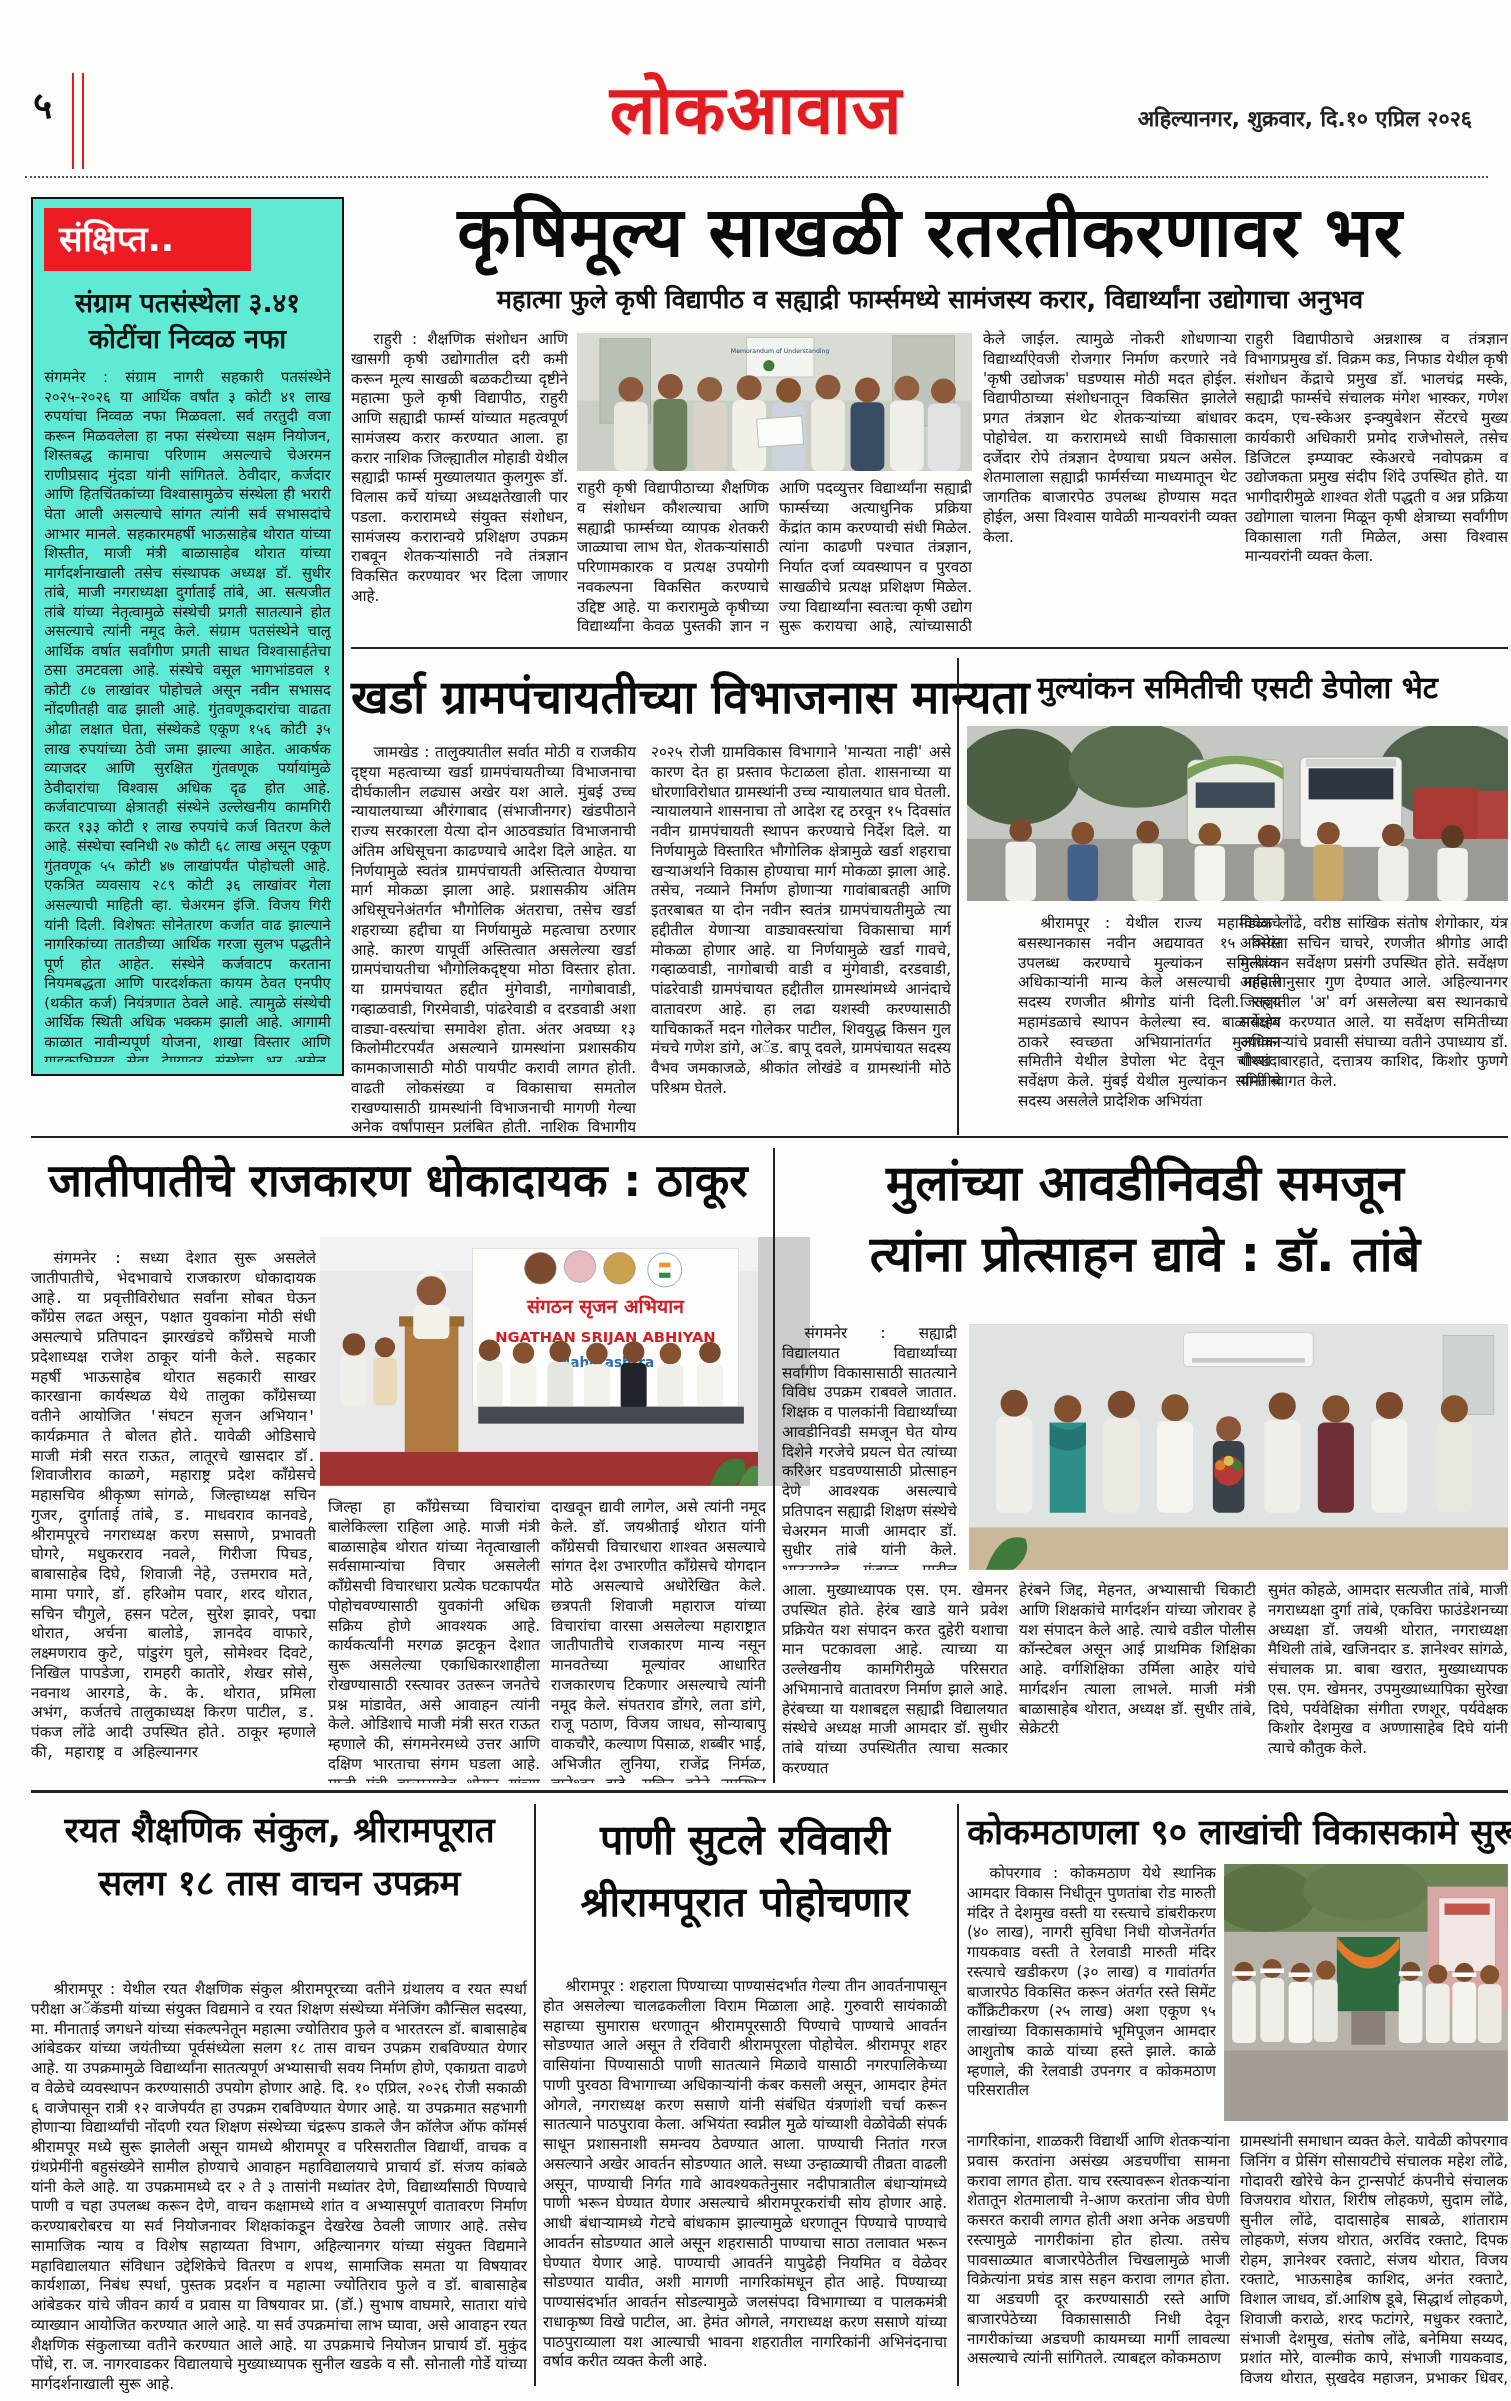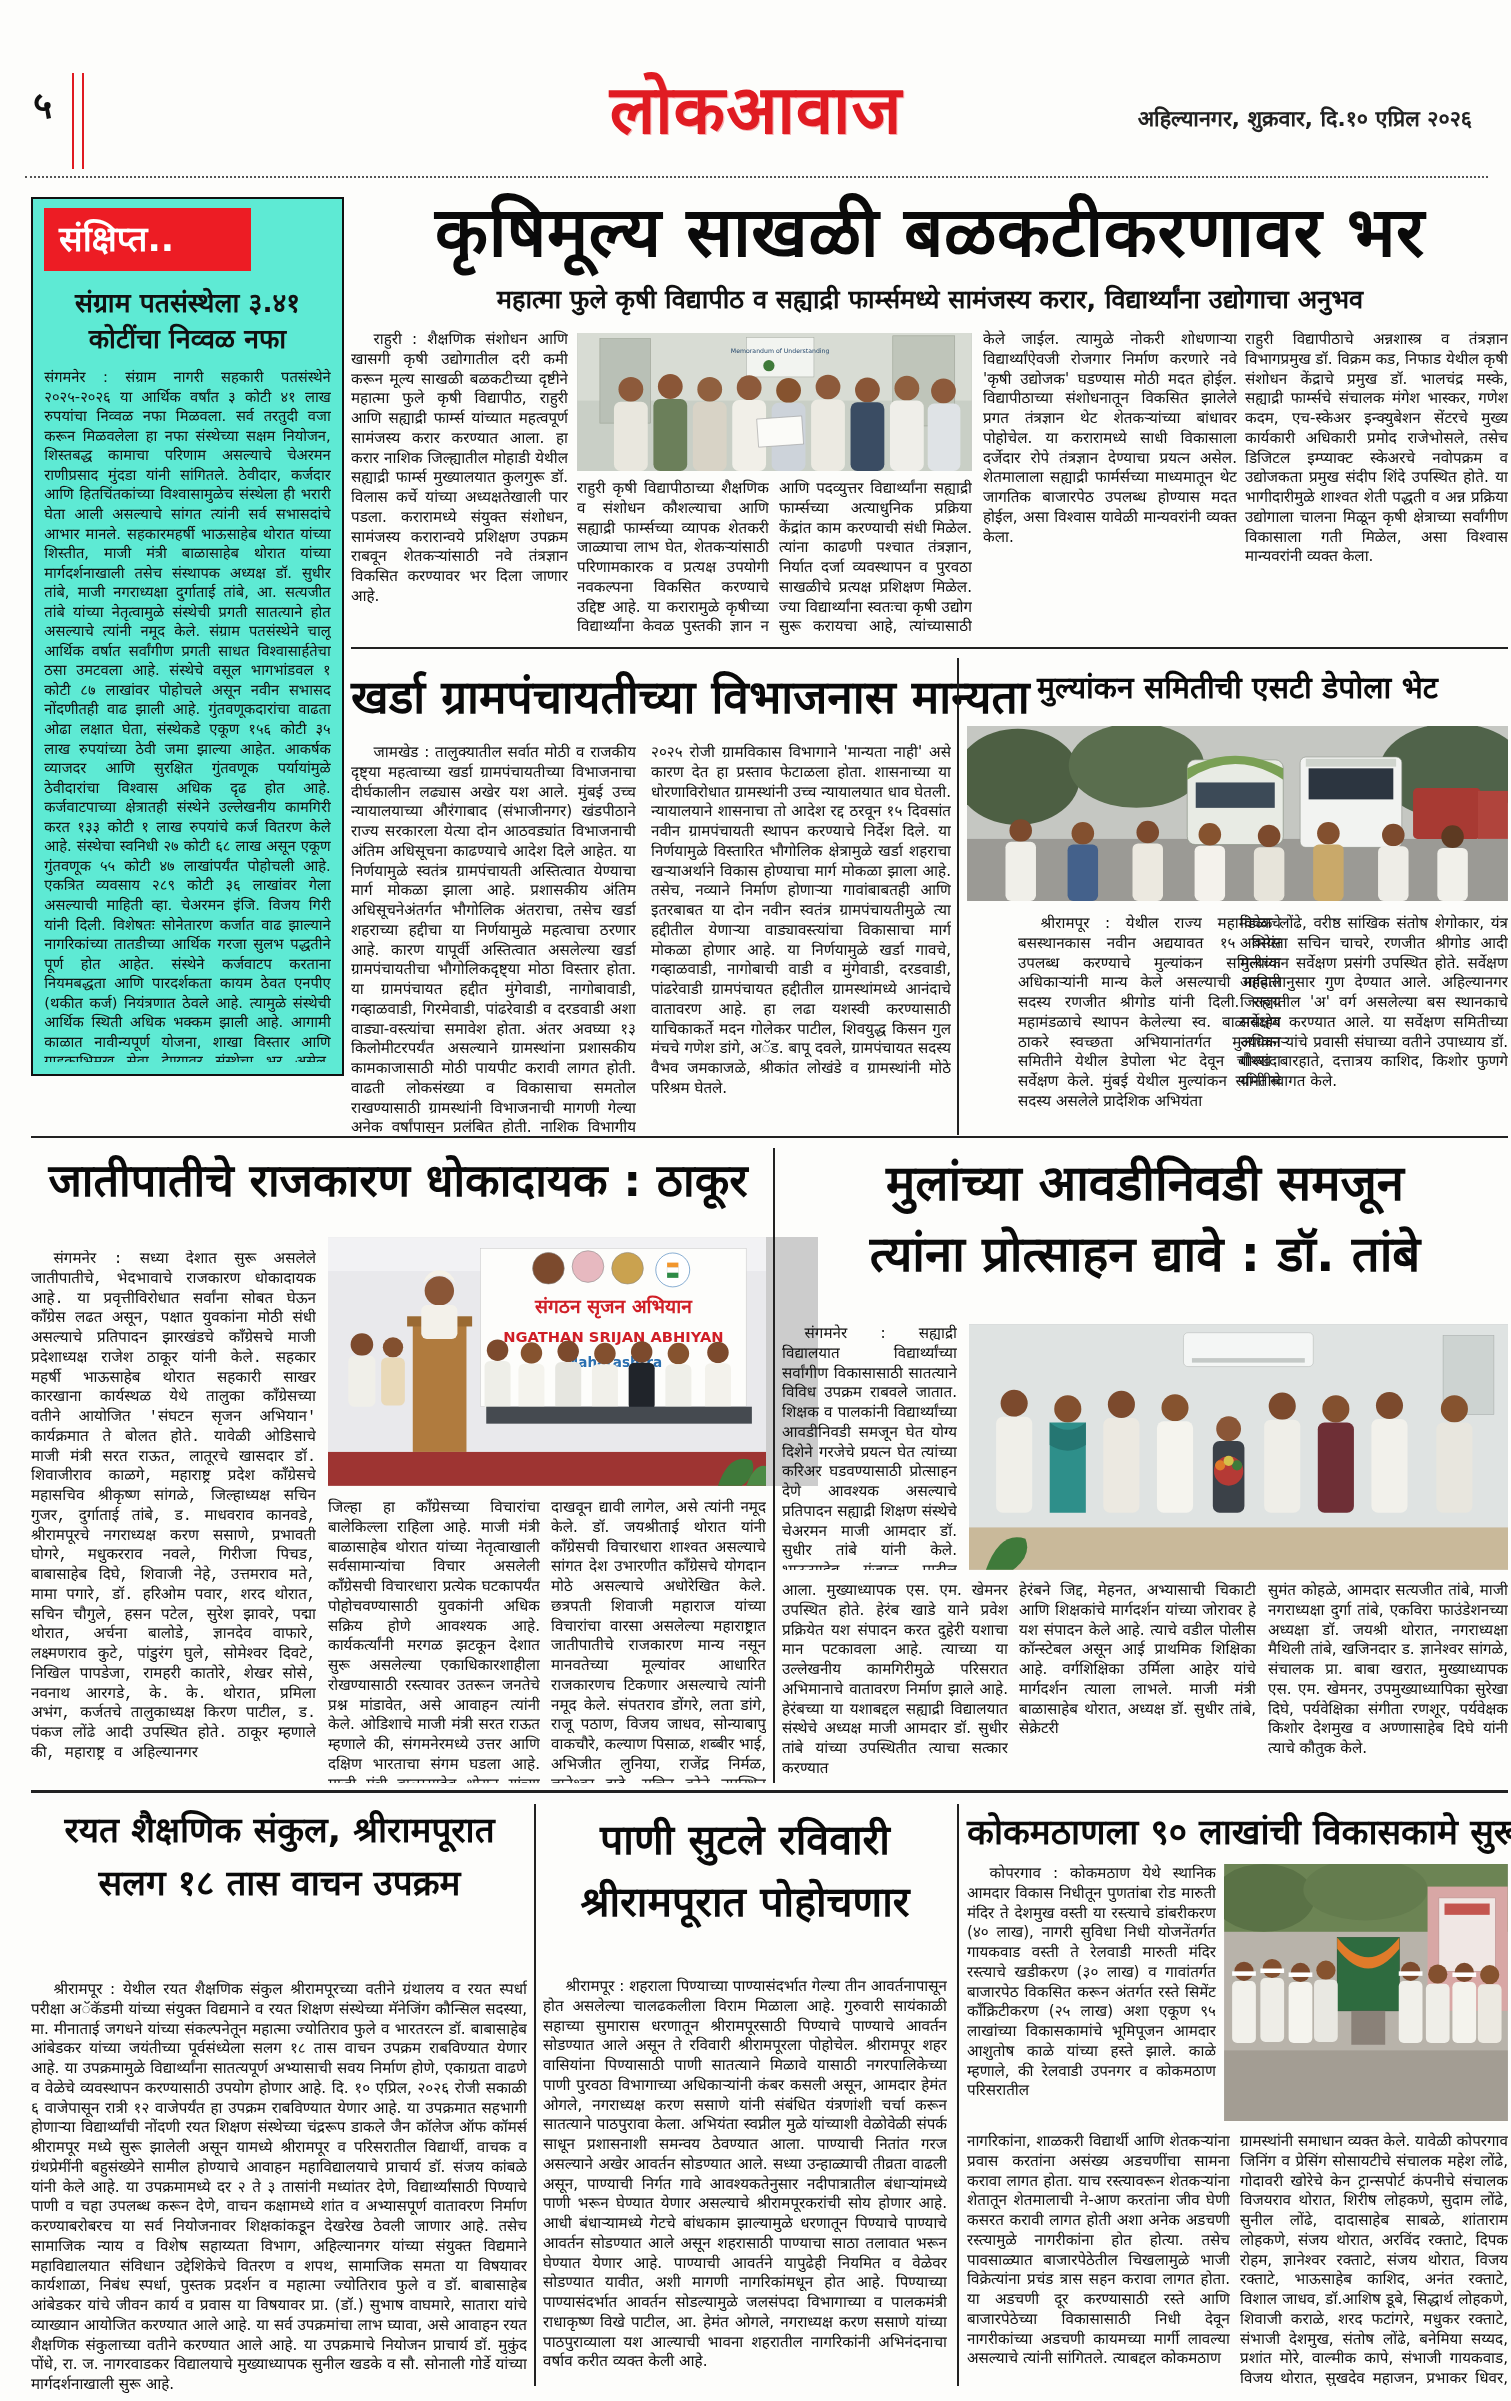--- a/index.html
+++ b/index.html
@@ -49,21 +49,21 @@
 <h1 class="abs masthead" style="left:0;top:61px;width:1512px;">लोकआवाज</h1>
 <div class="abs dateline" style="right:40px;top:103px;">अहिल्यानगर, शुक्रवार, दि.१० एप्रिल २०२६</div>
 <div class="abs dotted" style="left:25.4px;top:176px;width:1463px;"></div>
 
 <aside class="abs brief-box" style="left:31px;top:197px;width:313px;height:879px;">
   <div class="brief-label">संक्षिप्त..</div>
   <h2 class="brief-headline">संग्राम पतसंस्थेला ३.४१ कोटींचा निव्वळ नफा</h2>
   <p class="brief-body">संगमनेर : संग्राम नागरी सहकारी पतसंस्थेने २०२५-२०२६ या आर्थिक वर्षांत ३ कोटी ४१ लाख रुपयांचा निव्वळ नफा मिळवला. सर्व तरतुदी वजा करून मिळवलेला हा नफा संस्थेच्या सक्षम नियोजन, शिस्तबद्ध कामाचा परिणाम असल्याचे चेअरमन राणीप्रसाद मुंदडा यांनी सांगितले. ठेवीदार, कर्जदार आणि हितचिंतकांच्या विश्वासामुळेच संस्थेला ही भरारी घेता आली असल्याचे सांगत त्यांनी सर्व सभासदांचे आभार मानले. सहकारमहर्षी भाऊसाहेब थोरात यांच्या शिस्तीत, माजी मंत्री बाळासाहेब थोरात यांच्या मार्गदर्शनाखाली तसेच संस्थापक अध्यक्ष डॉ. सुधीर तांबे, माजी नगराध्यक्षा दुर्गाताई तांबे, आ. सत्यजीत तांबे यांच्या नेतृत्वामुळे संस्थेची प्रगती सातत्याने होत असल्याचे त्यांनी नमूद केले. संग्राम पतसंस्थेने चालू आर्थिक वर्षात सर्वांगीण प्रगती साधत विश्वासार्हतेचा ठसा उमटवला आहे. संस्थेचे वसूल भागभांडवल १ कोटी ८७ लाखांवर पोहोचले असून नवीन सभासद नोंदणीतही वाढ झाली आहे. गुंतवणूकदारांचा वाढता ओढा लक्षात घेता, संस्थेकडे एकूण १५६ कोटी ३५ लाख रुपयांच्या ठेवी जमा झाल्या आहेत. आकर्षक व्याजदर आणि सुरक्षित गुंतवणूक पर्यायांमुळे ठेवीदारांचा विश्वास अधिक दृढ होत आहे. कर्जवाटपाच्या क्षेत्रातही संस्थेने उल्लेखनीय कामगिरी करत १३३ कोटी १ लाख रुपयांचे कर्ज वितरण केले आहे. संस्थेचा स्वनिधी २७ कोटी ६८ लाख असून एकूण गुंतवणूक ५५ कोटी ४७ लाखांपर्यंत पोहोचली आहे. एकत्रित व्यवसाय २८९ कोटी ३६ लाखांवर गेला असल्याची माहिती व्हा. चेअरमन इंजि. विजय गिरी यांनी दिली. विशेषतः सोनेतारण कर्जात वाढ झाल्याने नागरिकांच्या तातडीच्या आर्थिक गरजा सुलभ पद्धतीने पूर्ण होत आहेत. संस्थेने कर्जवाटप करताना नियमबद्धता आणि पारदर्शकता कायम ठेवत एनपीए (थकीत कर्ज) नियंत्रणात ठेवले आहे. त्यामुळे संस्थेची आर्थिक स्थिती अधिक भक्कम झाली आहे. आगामी काळात नावीन्यपूर्ण योजना, शाखा विस्तार आणि ग्राहकाभिमुख सेवा देण्यावर संस्थेचा भर असेल. लवकरच संस्थेचे मुख्य कार्यालय स्वमालकीच्या भव्य इमारतीत स्थलांतरित होणार असून डिजिटल सेवा, जलद व्यवहार प्रणाली आणि सभासदांसाठी विविध कल्याणकारी योजना राबविण्यात येणार आहेत. संस्थेचे संचालक डॉ. नाजिमुददीन शेख, विलास दिघे, डॉ. माणिकराव शेवाळे, सूर्यकांत शिंदे, नानासाहेब वर्पे, दत्तात्रय आरोटे, ड. प्रशांत गुंजाळ, श्रीकांत कोकणे, सुदीप वाकळे, डॉ. सुचित गांधी, उमेश बोटकर, सोमेश्वर दिवटे, सुलभा शिवाजीराव दिघे, सुनंदाताई मच्छिंद्र दिघे, अनिल सातपुते, सीए अमित कलंत्री व प्रकाश गुंजाळ यांच्या समन्वयित प्रयत्नांमुळेच ही यशस्वी वाटचाल शक्य झाल्याचे व्यवस्थापक उमेश शिंदे यांनी सांगितले.</p>
 </aside>
 
-<h1 class="abs hl hl-main" style="left:351px;top:182px;width:1158px;">कृषिमूल्य साखळी बळकटीकरणावर भर</h1>
+<h1 class="abs hl hl-main" style="left:351px;top:182px;width:1158px;">कृषिमूल्य साखळी रतरतीकरणावर भर</h1>
 <h3 class="abs subhead" style="left:351px;top:281px;width:1158px;">महात्मा फुले कृषी विद्यापीठ व सह्याद्री फार्म्समध्ये सामंजस्य करार, विद्यार्थ्यांना उद्योगाचा अनुभव</h3>
 
 <div class="abs col" style="left:351px;top:330px;width:217px;height:308px;">
     <p>राहुरी : शैक्षणिक संशोधन आणि खासगी कृषी उद्योगातील दरी कमी करून मूल्य साखळी बळकटीच्या दृष्टीने महात्मा फुले कृषी विद्यापीठ, राहुरी आणि सह्याद्री फार्म्स यांच्यात महत्वपूर्ण सामंजस्य करार करण्यात आला. हा करार नाशिक जिल्ह्यातील मोहाडी येथील सह्याद्री फार्म्स मुख्यालयात कुलगुरू डॉ. विलास कर्चे यांच्या अध्यक्षतेखाली पार पडला. करारामध्ये संयुक्त संशोधन, सामंजस्य करारान्वये प्रशिक्षण उपक्रम राबवून शेतकऱ्यांसाठी नवे तंत्रज्ञान विकसित करण्यावर भर दिला जाणार आहे.</p>
   </div>
 
 <div class="abs photo" style="left:577px;top:333px;width:395px;height:138px;">
   <svg width="395" height="138" viewBox="0 0 700 245">
     <rect width="700" height="245" fill="#c9cfc6"></rect>
     <rect x="0" y="0" width="700" height="120" fill="#d8dcd4"></rect>
@@ -168,21 +168,21 @@
     <p style="text-indent:0">विवेक लोंढे, वरीष्ठ सांखिक संतोष शेगोकार, यंत्र अभियंता सचिन चाचरे, रणजीत श्रीगोड आदी मुल्यांकन सर्वेक्षण प्रसंगी उपस्थित होते. सर्वेक्षण अहवालानुसार गुण देण्यात आले. अहिल्यानगर जिल्ह्यातील 'अ' वर्ग असलेल्या बस स्थानकाचे सर्वेक्षण करण्यात आले. या सर्वेक्षण समितीच्या अधिकाऱ्यांचे प्रवासी संघाच्या वतीने उपाध्याय डॉ. गोरख बारहाते, दत्तात्रय काशिद, किशोर फुणगे यांनी स्वागत केले.</p>
   </div>
 
 <div class="abs hrule" style="left:31px;top:1136px;width:1477px;"></div>
 
 <h2 class="abs hl hl-2" style="left:31px;top:1148px;width:734px;">जातीपातीचे राजकारण धोकादायक : ठाकूर</h2>
 <div class="abs col" style="left:31px;top:1250px;width:285px;height:551px;font-family:Liberation Mono, monospace;">
     <p>संगमनेर : सध्या देशात सुरू असलेले जातीपातीचे, भेदभावाचे राजकारण धोकादायक आहे. या प्रवृत्तीविरोधात सर्वांना सोबत घेऊन काँग्रेस लढत असून, पक्षात युवकांना मोठी संधी असल्याचे प्रतिपादन झारखंडचे काँग्रेसचे माजी प्रदेशाध्यक्ष राजेश ठाकूर यांनी केले. सहकार महर्षी भाऊसाहेब थोरात सहकारी साखर कारखाना कार्यस्थळ येथे तालुका काँग्रेसच्या वतीने आयोजित 'संघटन सृजन अभियान' कार्यक्रमात ते बोलत होते. यावेळी ओडिसाचे माजी मंत्री सरत राऊत, लातूरचे खासदार डॉ. शिवाजीराव काळगे, महाराष्ट्र प्रदेश काँग्रेसचे महासचिव श्रीकृष्ण सांगळे, जिल्हाध्यक्ष सचिन गुजर, दुर्गाताई तांबे, ड. माधवराव कानवडे, श्रीरामपूरचे नगराध्यक्ष करण ससाणे, प्रभावती घोगरे, मधुकरराव नवले, गिरीजा पिचड, बाबासाहेब दिघे, शिवाजी नेहे, उत्तमराव मते, मामा पगारे, डॉ. हरिओम पवार, शरद थोरात, सचिन चौगुले, हसन पटेल, सुरेश झावरे, पद्मा थोरात, अर्चना बालोडे, ज्ञानदेव वाफारे, लक्ष्मणराव कुटे, पांडुरंग घुले, सोमेश्वर दिवटे, निखिल पापडेजा, रामहरी कातोरे, शेखर सोसे, नवनाथ आरगडे, के. के. थोरात, प्रमिला अभंग, कर्जतचे तालुकाध्यक्ष किरण पाटील, ड. पंकज लोंढे आदी उपस्थित होते. ठाकूर म्हणाले की, महाराष्ट्र व अहिल्यानगर</p>
   </div>
 
-<div class="abs photo" style="left:328px;top:1237px;width:490px;height:249px;">
+<div class="abs photo" style="left:320px;top:1237px;width:490px;height:249px;">
   <svg width="438" height="249" viewBox="0 0 775 440">
     <rect width="775" height="440" fill="#e9e9ec"></rect>
     <rect x="0" y="0" width="775" height="60" fill="#f2f2f4"></rect>
 
     <rect x="270" y="20" width="470" height="280" fill="#fdfdfb" stroke="#ccc"></rect>
     <circle cx="390" cy="55" r="28" fill="#7c4a2d" stroke="#888"></circle>
     <circle cx="460" cy="52" r="28" fill="#e7b9c0" stroke="#888"></circle>
     <circle cx="530" cy="55" r="28" fill="#caa24f" stroke="#888"></circle>
     <circle cx="610" cy="58" r="30" fill="#fff" stroke="#2a6fb0"></circle>
     <rect x="600" y="45" width="20" height="9" fill="#f1962d"></rect>

